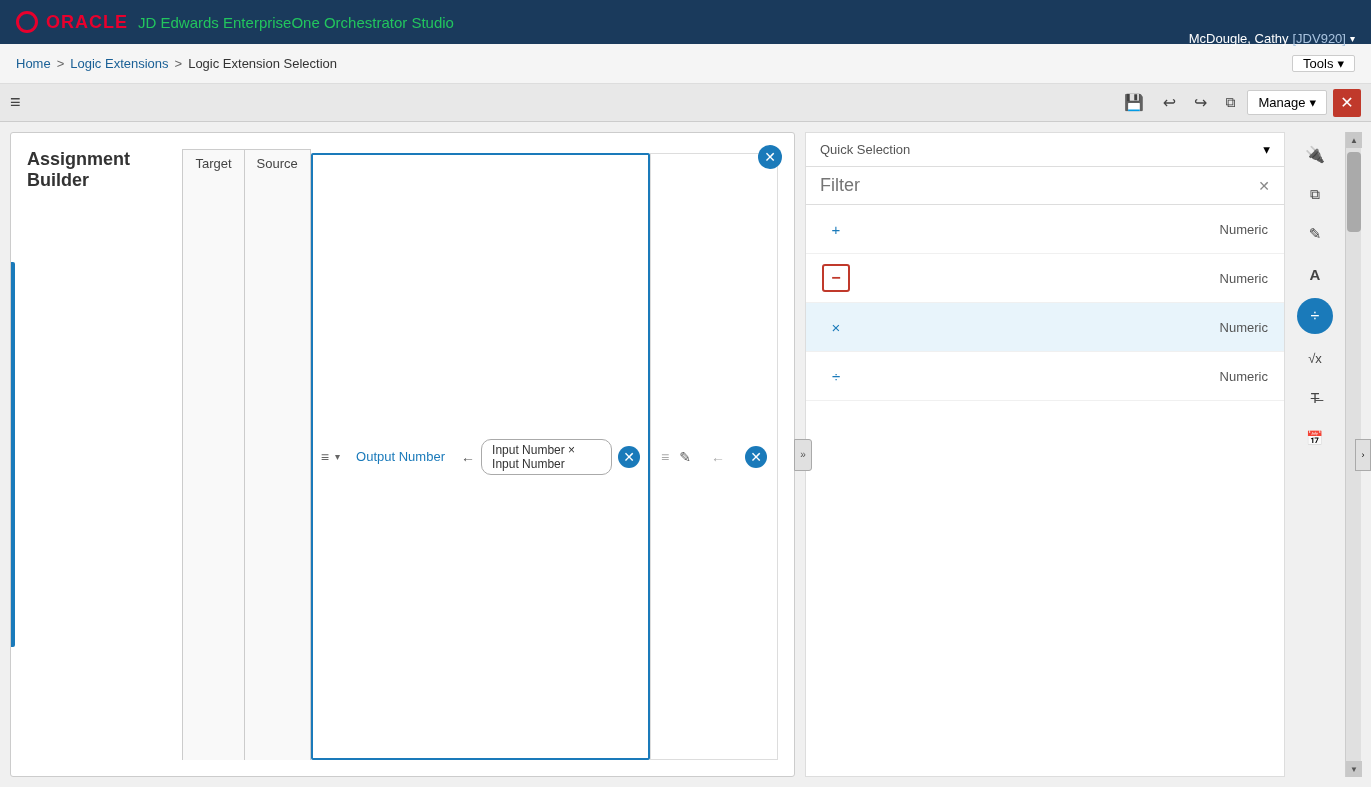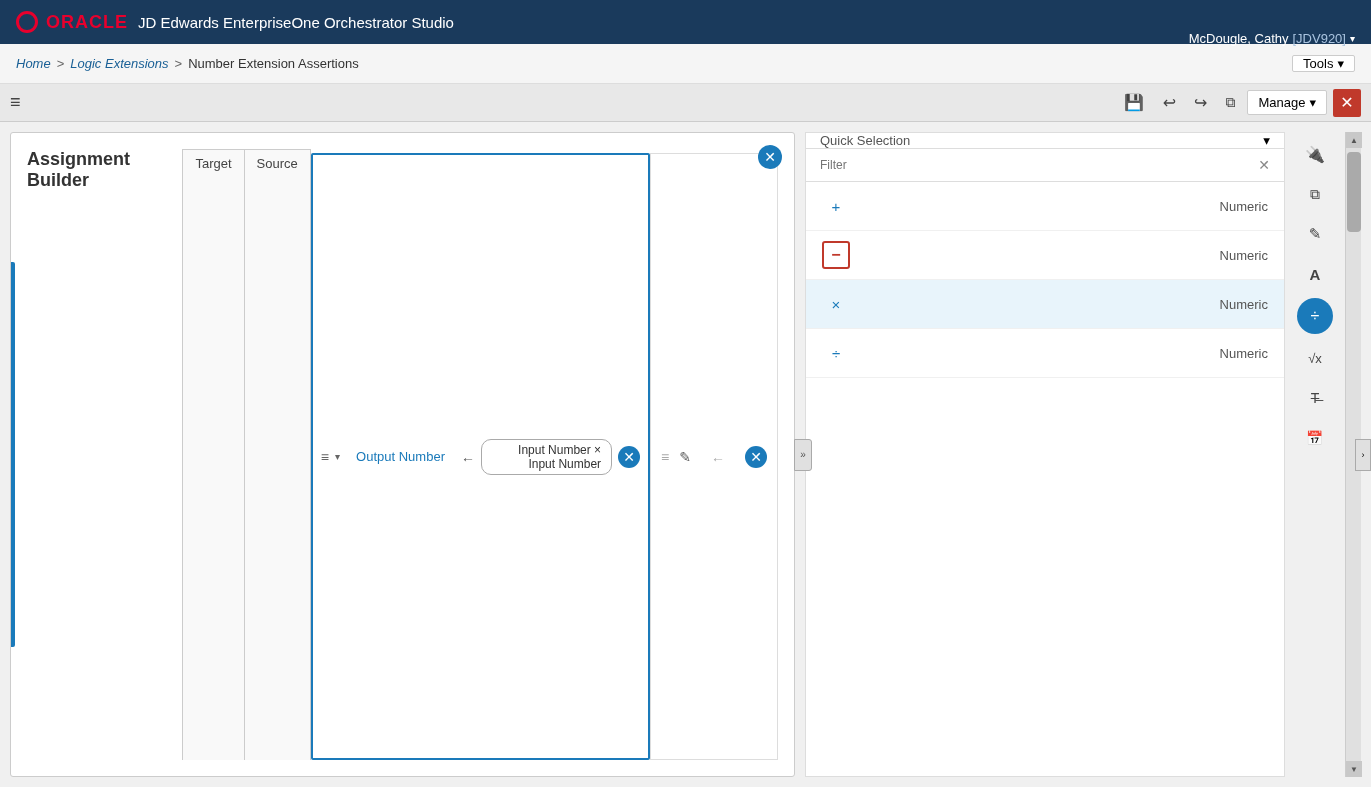--- a/index.html
+++ b/index.html
@@ -67,21 +67,20 @@
     }
     .breadcrumb {
       display: flex;
       align-items: center;
       gap: 6px;
       font-size: 13px;
     }
     .breadcrumb a {
       color: #1a6096;
       text-decoration: none;
-      font-style: italic;
     }
     .breadcrumb-sep {
       color: #666;
     }
     .breadcrumb-current {
       color: #333;
     }
     .tools-btn {
       display: flex;
       align-items: center;
@@ -250,21 +249,21 @@
       color: #555;
       font-size: 14px;
     }
     .row-source {
       border: 1px solid #aaa;
       border-radius: 10px;
       padding: 3px 10px;
       font-size: 12px;
       color: #333;
       flex: 1;
-      text-align: right;
+      text-align: left;
     }
     .row-delete-btn {
       background: #1a7aba;
       color: white;
       border: none;
       width: 22px;
       height: 22px;
       border-radius: 50%;
       cursor: pointer;
       font-size: 14px;
@@ -331,40 +330,40 @@
       gap: 0;
       position: relative;
     }
 
     .quick-selection-bar {
       background: white;
       border: 1px solid #ddd;
       display: flex;
       align-items: center;
       justify-content: space-between;
-      padding: 0 14px;
+      padding: 9px 14px;
     }
     .quick-selection-label {
       color: #555;
       font-size: 13px;
     }
 
     .filter-bar {
       background: white;
       border: 1px solid #ddd;
       border-top: none;
       display: flex;
       align-items: center;
       justify-content: space-between;
       padding: 8px 14px;
     }
     .filter-input {
       border: none;
       outline: none;
-      font-size: 12px;
+      font-size: 18px;
       color: #888;
       flex: 1;
       background: transparent;
     }
     .filter-clear {
       color: #888;
       cursor: pointer;
       font-size: 14px;
       background: none;
       border: none;
@@ -498,38 +497,38 @@
   </style>
 </head>
 <body>
 
 <div class="top-header">
   <div class="top-header-left">
     <div class="oracle-logo">
       <div class="oracle-logo-circle"></div>
       <span class="oracle-logo-text">ORACLE</span>
     </div>
-    <span style="color:#ffffff;font-size:15px;">JD Edwards EnterpriseOne Orchestrator Studio</span>
+    <span style="color:#22c55e;font-size:15px;">JD Edwards EnterpriseOne Orchestrator Studio</span>
   </div>
   <div class="top-header-right">
     <div class="user-dropdown">
       <span>McDougle, Cathy</span>
       <span style="color:#aac4e0;">[JDV920]</span>
       <span class="chevron-down">▾</span>
     </div>
   </div>
 </div>
 
 <div class="breadcrumb-bar">
   <div class="breadcrumb">
     <a href="#">Home</a>
     <span class="breadcrumb-sep">&gt;</span>
     <a href="#">Logic Extensions</a>
     <span class="breadcrumb-sep">&gt;</span>
-    <span class="breadcrumb-current">Number Extension Assertions</span>
+    <span class="breadcrumb-current">Logic Extension Selection</span>
   </div>
   <button class="tools-btn">
     <span>Tools</span>
     <span>▾</span>
   </button>
 </div>
 
 <div class="toolbar-row">
   <div class="toolbar-left">
     <span class="hamburger-icon">≡</span>

